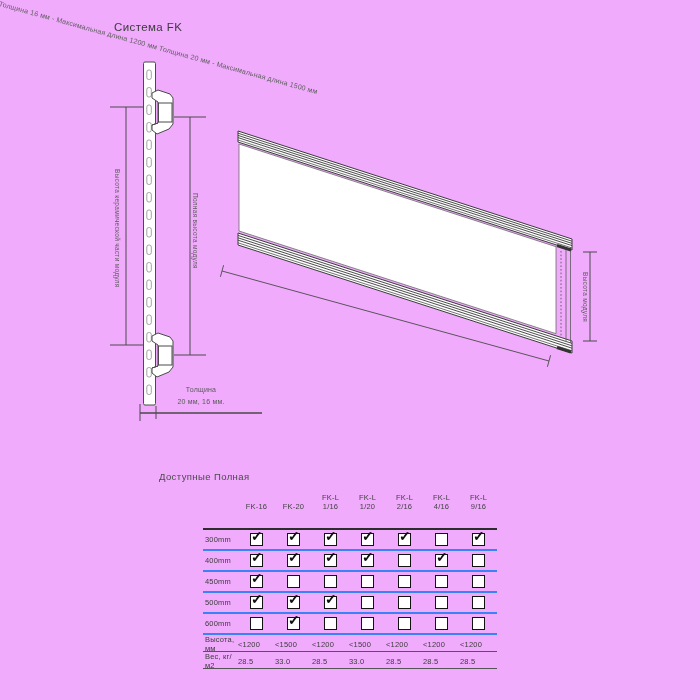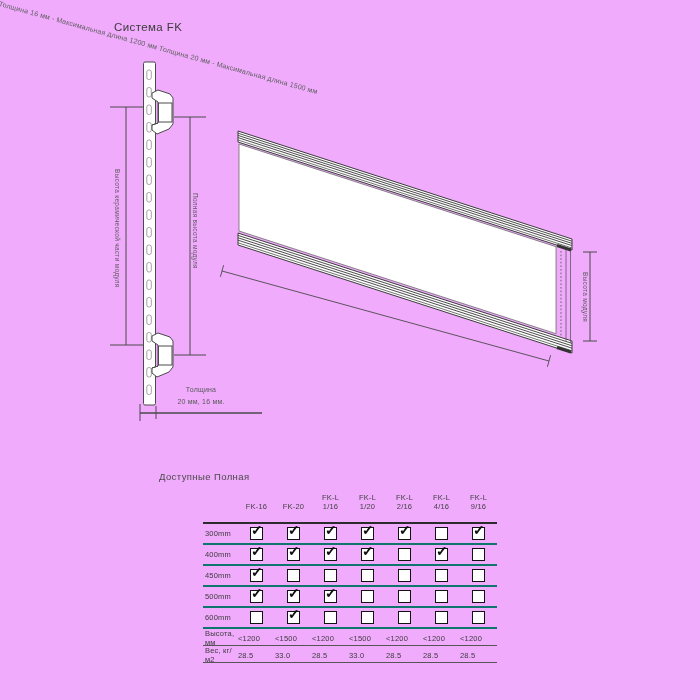--- a/index.html
+++ b/index.html
@@ -27,24 +27,24 @@
     left:230px;top:258px;transform:rotate(15.5deg);transform-origin:left top;
     white-space:nowrap;font-size:7px;color:#5f5f5f;letter-spacing:.2px;
   }
   
   #formats-title{left:159px;top:471px;font-size:9.5px;color:#4a4a4a;letter-spacing:.4px;}
   #formats-table{
     left:203px;top:494px;width:294px;font-size:7.5px;color:#3c3c3c;
   }
   .trow{display:grid;grid-template-columns:35px repeat(7,37px);align-items:center;}
   .trow.thead{border-bottom:2px solid #2c2c2c;min-height:22px;align-items:end;}
-  .trow.tcheck{border-bottom:2px solid #0f766e;height:19px;}
+  .trow.tcheck{border-bottom:2px solid #3b82f6;height:19px;}
   .trow.tval{border-bottom:1.2px solid #555555;height:16px;}
   .col-header{
-    text-align:center;line-height:1.15;padding-bottom:11px;letter-spacing:.2px;color:#424242;
+    text-align:center;line-height:1.15;padding-bottom:17px;letter-spacing:.2px;color:#424242;
   }
   .row-label{padding-left:2px;letter-spacing:.2px;color:#3c3c3c;}
   .cbox-cell{display:flex;justify-content:center;}
   .cbox{
     position:relative;width:11px;height:11px;border:1.6px solid #121212;background:#fff;
   }
   .cbox .check-glyph{
     position:absolute;left:0px;top:-5px;font-size:14px;line-height:1;
     font-weight:bold;color:#0e0e0e;
   }

